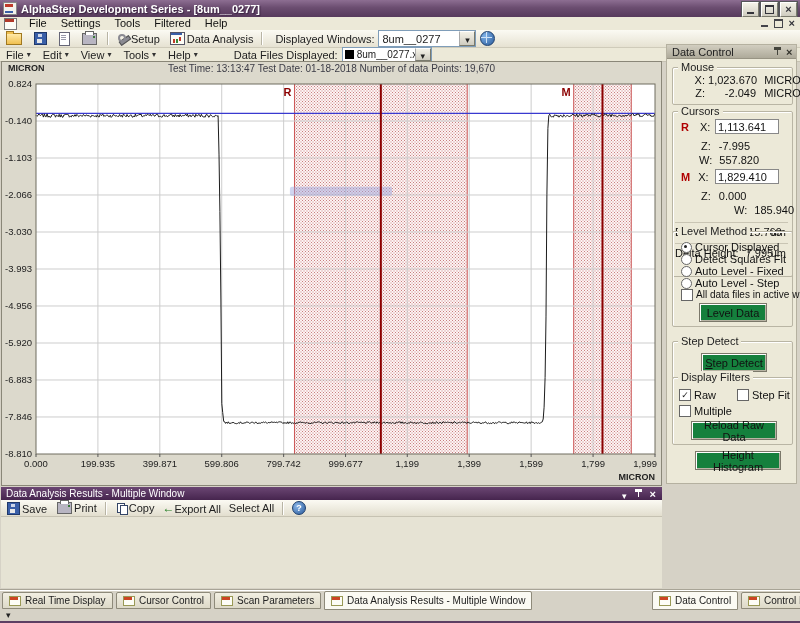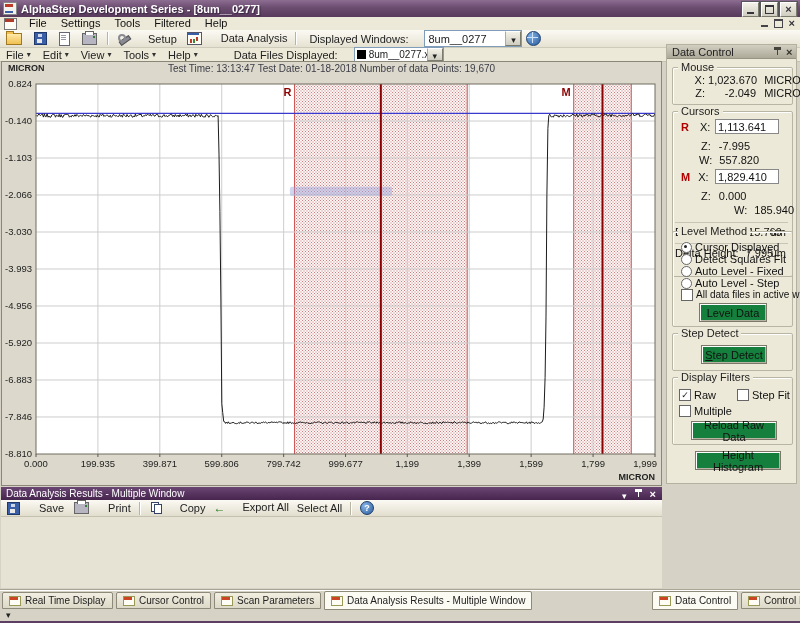--- a/index.html
+++ b/index.html
@@ -20,21 +20,21 @@
   
   .menubar{position:absolute;left:0;top:17px;width:800px;height:13px;background:#ece9d8;display:flex;align-items:center;font-size:11px;color:#111;}
   .mdiicon{width:11px;height:10px;margin:0 5px 0 4px;background:#fdfdf6;border:1px solid #777;position:relative;}
   .mdiicon::before{content:"";position:absolute;left:0;top:0;width:9px;height:3px;background:#b23a2a;}
   .menuitem{padding:0 7px;height:13px;line-height:13px;}
   .mdibtns{position:absolute;right:5px;top:0;display:flex;gap:6px;align-items:center;height:13px;}
   .mdig{color:#44444a;display:flex;align-items:center;}
   
   .toolbar1{position:absolute;left:0;top:30px;width:800px;height:17px;background:linear-gradient(180deg,#fbfaf3,#e6e2d2);border-bottom:1px solid #cfcbba;display:flex;align-items:center;font-size:11px;color:#222;}
   .toolbar2{position:absolute;left:0;top:48px;width:800px;height:13px;background:#ece9d8;border-bottom:1px solid #c6c2b2;display:flex;align-items:center;font-size:11px;color:#222;}
-  .tbtn{display:flex;align-items:flex-start;gap:17px;padding:1px 3px;border:1px solid transparent;}
+  .tbtn{display:flex;align-items:flex-end;gap:0;padding:1px 3px;border:1px solid transparent;}
   .sep{width:1px;height:13px;background:#b8b4a4;margin:0 4px;border-right:1px solid #fff;}
   .i-folder{width:14px;height:10px;background:linear-gradient(180deg,#ffe9a8,#f0c050);border:1px solid #a07820;position:relative;margin:0 2px;}
   .i-folder::before{content:"";position:absolute;left:-1px;top:-3px;width:6px;height:2px;background:#f0c050;border:1px solid #a07820;border-bottom:none;}
   .i-floppy{width:11px;height:11px;background:#3a5fa8;border:1px solid #20386a;position:relative;margin:0 2px;}
   .i-floppy::before{content:"";position:absolute;left:2px;bottom:1px;width:5px;height:4px;background:#e8e8e8;}
   .i-floppy::after{content:"";position:absolute;left:3px;top:1px;width:4px;height:3px;background:#cdd6ea;}
   .i-doc{width:9px;height:12px;background:#fff;border:1px solid #667;position:relative;margin:0 2px;}
   .i-doc::before{content:"";position:absolute;left:1px;top:2px;width:5px;height:1px;background:#99a;box-shadow:0 2px 0 #99a,0 4px 0 #99a;}
   .i-printer{width:13px;height:10px;position:relative;margin:0 2px;background:#b8b5c2;border:1px solid #666;}
   .i-printer::before{content:"";position:absolute;left:2px;top:-3px;width:7px;height:3px;background:#fff;border:1px solid #666;border-bottom:none;}
@@ -48,21 +48,21 @@
   .i-globe{width:13px;height:13px;border-radius:50%;background:radial-gradient(circle at 4px 4px,#7fb2e8,#2a5a9a);border:1px solid #1d3f6e;position:relative;margin-left:4px;}
   .i-globe::before{content:"";position:absolute;left:0;top:5px;width:11px;height:1px;background:#cfe2f6;}
   .i-globe::after{content:"";position:absolute;left:5px;top:0;width:1px;height:11px;background:#cfe2f6;}
   .combo{height:15px;background:#fff;border:1px solid #7f9db9;display:flex;align-items:center;font-size:11px;position:relative;}
   .combo .cval{padding-left:3px;white-space:nowrap;overflow:hidden;flex:1;}
   .combo .carrow{width:14px;height:13px;margin:0;background:linear-gradient(180deg,#f4f2e8,#cfccc0);border:1px solid #fff;border-left-color:#aaa;border-right-color:#7a7a6d;border-bottom-color:#7a7a6d;display:flex;align-items:center;justify-content:center;}
   .g-chevd::before{content:"▾";font-size:9px;color:#222;line-height:9px;}
   .swatch{width:9px;height:9px;background:#000;margin:0 3px 0 2px;flex:none;}
   .menudd{display:flex;align-items:center;gap:3px;padding:0 6px;height:13px;}
   .menudd::after{content:"▾";font-size:8px;color:#333;}
-  .tlabel{margin:0 16px;white-space:nowrap;}
+  .tlabel{margin:0 4px;white-space:nowrap;}
   
   .chartwin{position:absolute;left:1px;top:61px;width:661px;height:425px;background:#dcd9cc;border:1px solid #8a8778;box-sizing:border-box;}
   .chart-info{position:absolute;left:0;top:1px;width:100%;text-align:center;font-size:10px;color:#3c3c46;}
   .ylabel-top{position:absolute;left:6px;top:1px;font-size:9px;font-weight:bold;color:#222;}
   #chart-svg{position:absolute;left:0;top:0;}
   
   .dcpanel{position:absolute;left:666px;top:44px;width:131px;height:440px;background:#ece9d8;border:1px solid #b5b1a0;box-sizing:border-box;}
   .dchead{position:absolute;left:0;top:0;width:100%;height:14px;background:linear-gradient(180deg,#d2cec0,#aeaa9a);border-bottom:1px solid #989484;font-size:11px;color:#222;line-height:14px;padding-left:5px;box-sizing:border-box;}
   .pin{position:absolute;width:7px;height:10px;}
   .pin::before{content:"";position:absolute;left:0;top:0;width:7px;height:3px;background:#44443c;}
@@ -408,21 +408,21 @@
           <span class="radio" style="left: 8px; top: 46px;"></span>
           <span class="row" style="left: 22px; top: 45px;">Auto Level - Step</span>
         </div>
       <span class="chk" id="allfiles-chk" style="left:8px;top:57px;"></span>
       <span class="row" style="left:23px;top:57px;font-size:10px;">All data files in active window</span>
       <span class="btn" style="left:26px;top:71px;width:66px;height:17px;">
           <span>Level Data</span>
         </span>
     </div>
 
-    <div class="grp" style="top:288px;height:36px;">
+    <div class="grp" style="top:296px;height:36px;">
       <span class="glabel">Step Detect</span>
       <span class="btn" style="left:28px;top:11px;width:64px;height:17px;">
           <span class="ulf">Step Detect</span>
         </span>
     </div>
 
     <div class="grp" style="top:332px;height:66px;">
       <span class="glabel">Display Filters</span>
       <span class="chk on" id="raw-chk" style="left:6px;top:11px;"></span>
       <span class="row" style="left:21px;top:11px;">Raw</span>

